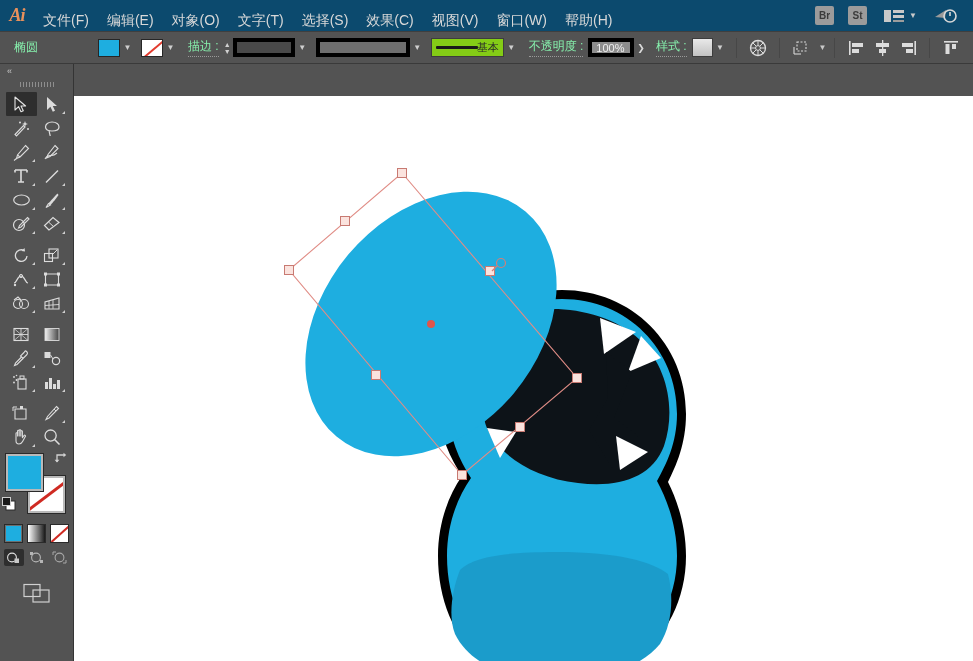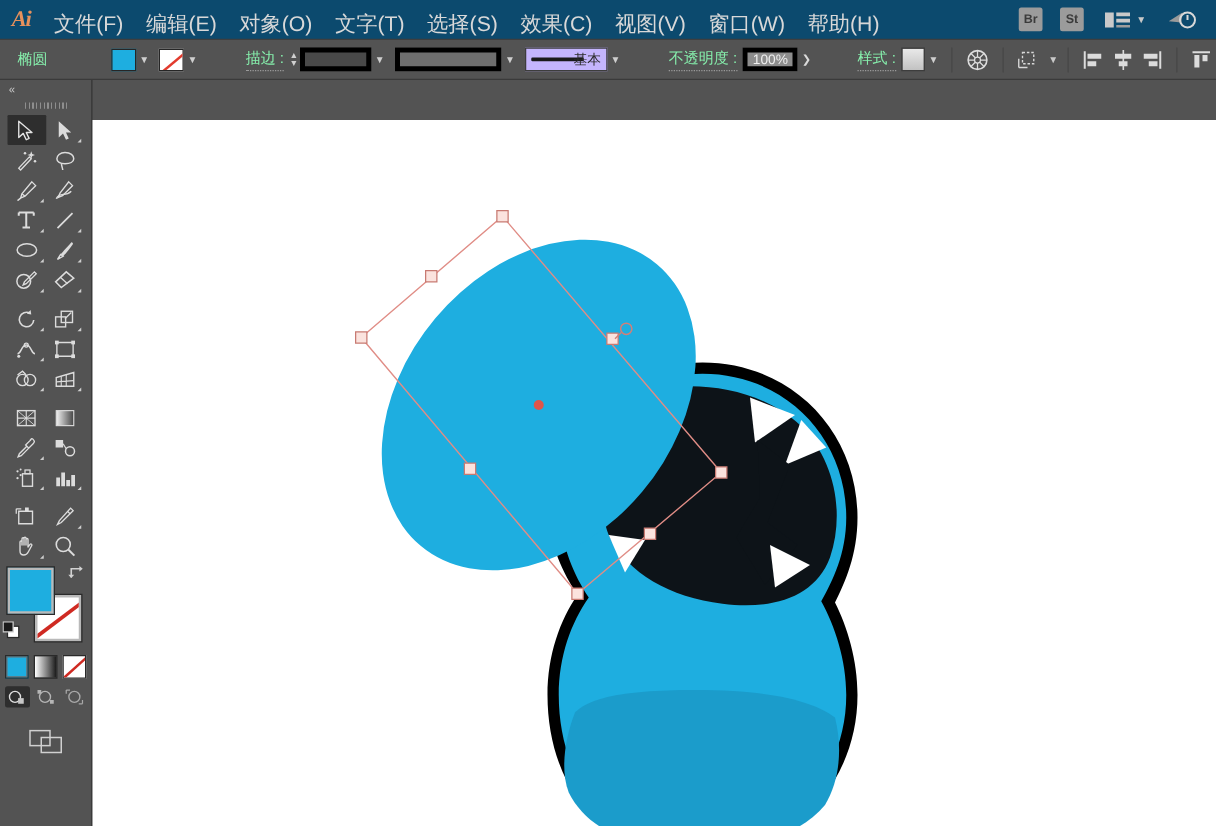--- a/index.html
+++ b/index.html
@@ -23,21 +23,21 @@
   }
   .ai-logo {
     width: 34px; height: 32px;
     display: flex; align-items: center; justify-content: center;
     font-family: "Liberation Serif", serif;
     font-size: 18px; font-weight: bold; font-style: italic;
     color: #e8915c; letter-spacing: -1px;
   }
   .menu-item {
     padding: 0 9px; height: 24px; line-height: 32px;
-    font-size: 17px; color: #d8d8d8; white-space: nowrap; cursor: default;
+    font-size: 14px; color: #d8d8d8; white-space: nowrap; cursor: default;
   }
   .menubar-right { margin-left: auto; display: flex; align-items: center; height: 32px; padding-right: 8px; }
   .appbtn {
     width: 19px; height: 19px; margin: 0 7px;
     background: #9b9b9b; color: #3b3b3b;
     font-size: 10px; font-weight: bold;
     display: flex; align-items: center; justify-content: center;
     border-radius: 2px;
     text-align: center;
   }
@@ -48,21 +48,21 @@
 
   
   .controlbar {
     position: absolute; left: 0; top: 32px; width: 973px; height: 32px;
     background: #535353;
     display: flex; align-items: center;
     border-bottom: 1px solid #3a3a3a;
     padding-left: 14px;
   }
   .cb-label { font-size: 12px; color: #86efac; white-space: nowrap; }
-  .cb-label-dot { border-bottom: 1px dotted #9a9a9a; padding-bottom: 1px; margin-left: 27px; }
+  .cb-label-dot { border-bottom: 1px dotted #9a9a9a; padding-bottom: 1px; }
   .sep { width: 1px; height: 20px; background: #474747; margin: 0 8px; }
 
   .swatch-box {
     width: 22px; height: 18px; border: 1px solid #262626;
     background: #1eaee0;
   }
   .swatch-none {
     width: 22px; height: 18px; border: 1px solid #262626;
     background: #ffffff; position: relative; overflow: hidden;
   }
@@ -81,21 +81,21 @@
     font-size: 7px; color: #d0d0d0; margin-left: 3px;
   }
   .field {
     height: 19px; background: #6e6e6e; border: 4px solid #000000;
     display: flex; align-items: center; padding: 0 4px;
     font-size: 11px; color: #efefef;
   }
   .field.light { background: #8d8d8d; }
   .field.dark  { background: #494949; }
   .profile-box {
-    width: 73px; height: 19px; background: #c4b5fd; border: 1px solid #3d3d3d;
+    width: 73px; height: 19px; background: #84cc16; border: 1px solid #3d3d3d;
     display: flex; align-items: center; justify-content: flex-start;
     position: relative; padding-left: 4px;
   }
   .profile-line { width: 42px; height: 3px; background: #1a1a1a; border-radius: 1px; }
   .profile-txt { position: absolute; right: 4px; font-size: 11px; color: #2b2b2b; }
   .style-sw {
     width: 21px; height: 19px; border: 1px solid #3d3d3d;
     background: linear-gradient(#e9e9e9, #c2c2c2);
   }
   .icon-btn {

